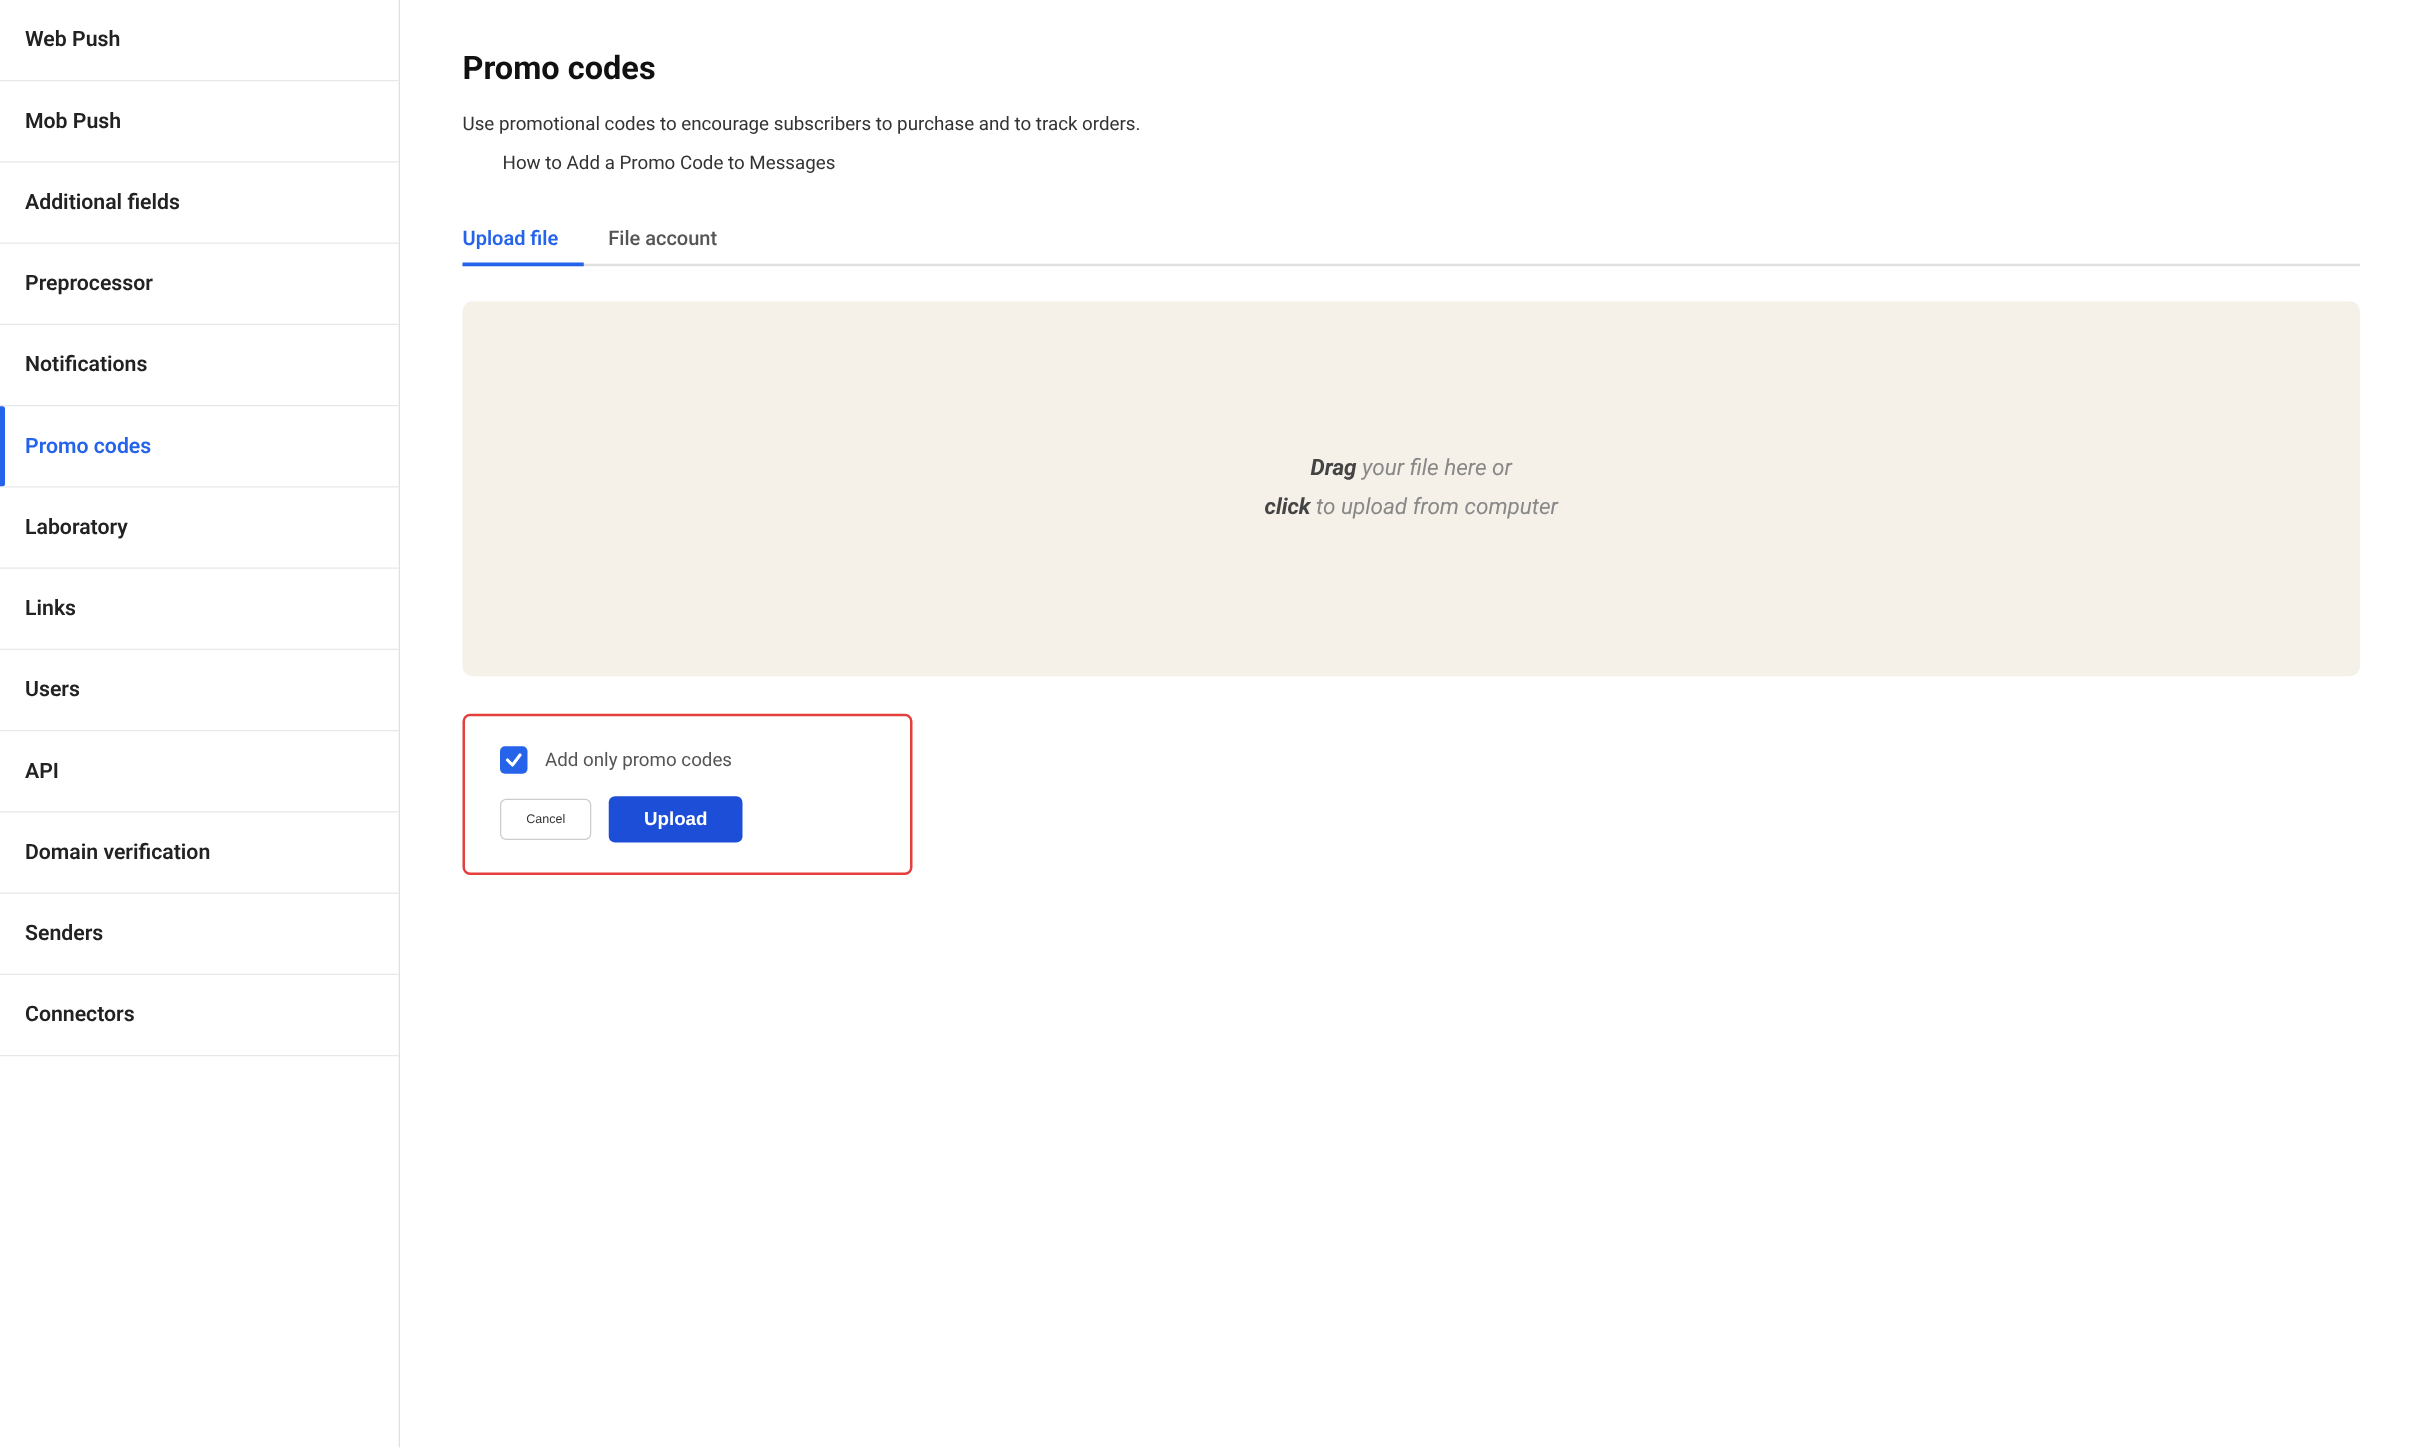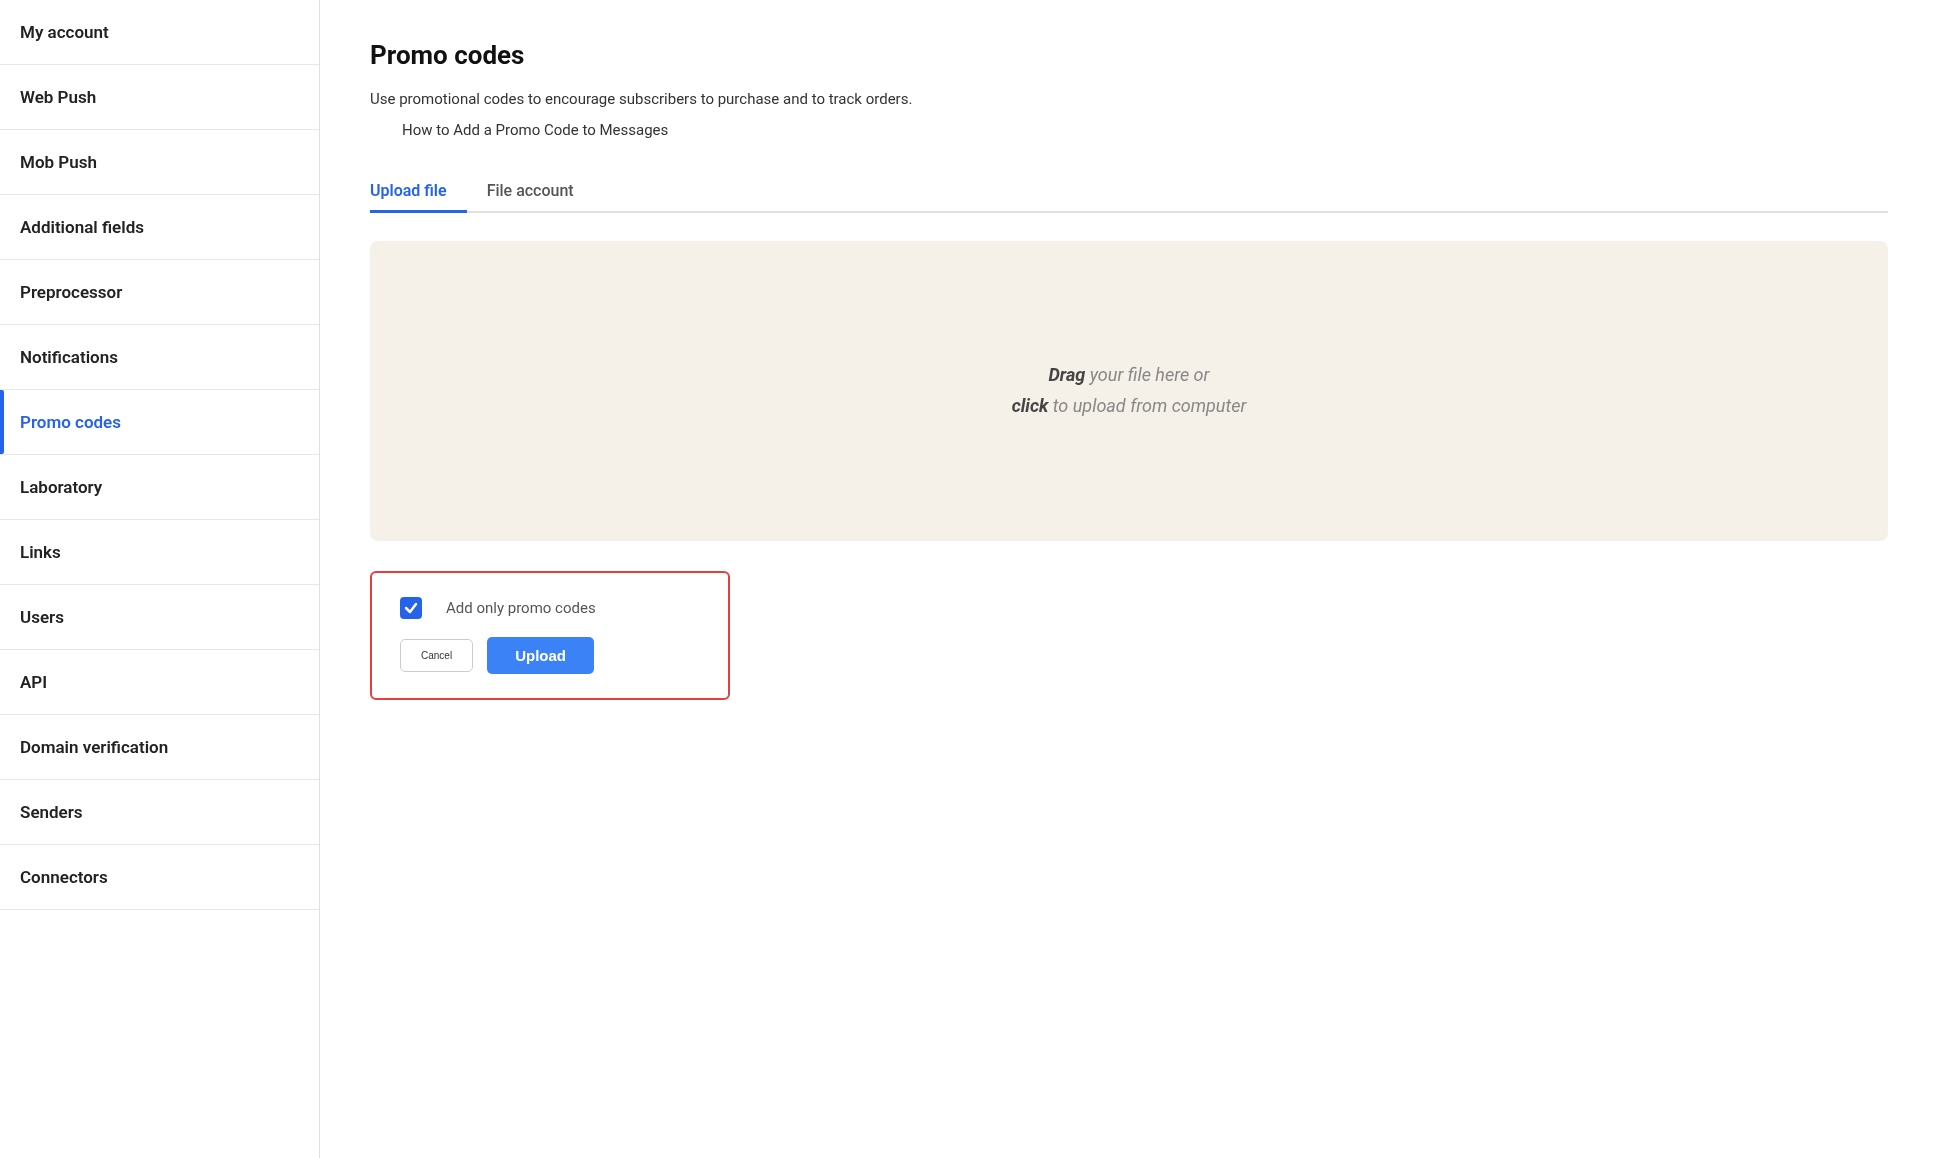--- a/index.html
+++ b/index.html
@@ -119,21 +119,21 @@
       padding: 24px 28px;
       display: inline-flex;
       flex-direction: column;
       gap: 18px;
       min-width: 360px;
     }
 
     .checkbox-row {
       display: flex;
       align-items: center;
-      gap: 24px;
+      gap: 14px;
     }
 
     .checkbox-custom {
       width: 22px;
       height: 22px;
       background: #2563eb;
       border-radius: 4px;
       display: flex;
       align-items: center;
       justify-content: center;
@@ -167,33 +167,32 @@
       border-radius: 5px;
       font-size: 10px;
       cursor: pointer;
       color: #333;
       font-weight: 500;
     }
 
     .btn-upload {
       padding: 10px 28px;
       border: none;
-      background: #3b82f6;
+      background: #1d4ed8;
       color: #fff;
       border-radius: 5px;
       font-size: 15px;
       cursor: pointer;
       font-weight: 600;
     }
   </style>
 </head>
 <body>
 
 <nav class="sidebar">
-<div class="sidebar-item">My account</div>
     <div class="sidebar-item">Web Push</div>
     <div class="sidebar-item">Mob Push</div>
     <div class="sidebar-item">Additional fields</div>
     <div class="sidebar-item">Preprocessor</div>
     <div class="sidebar-item">Notifications</div>
     <div class="sidebar-item active">Promo codes</div>
     <div class="sidebar-item">Laboratory</div>
     <div class="sidebar-item">Links</div>
     <div class="sidebar-item">Users</div>
     <div class="sidebar-item">API</div>

